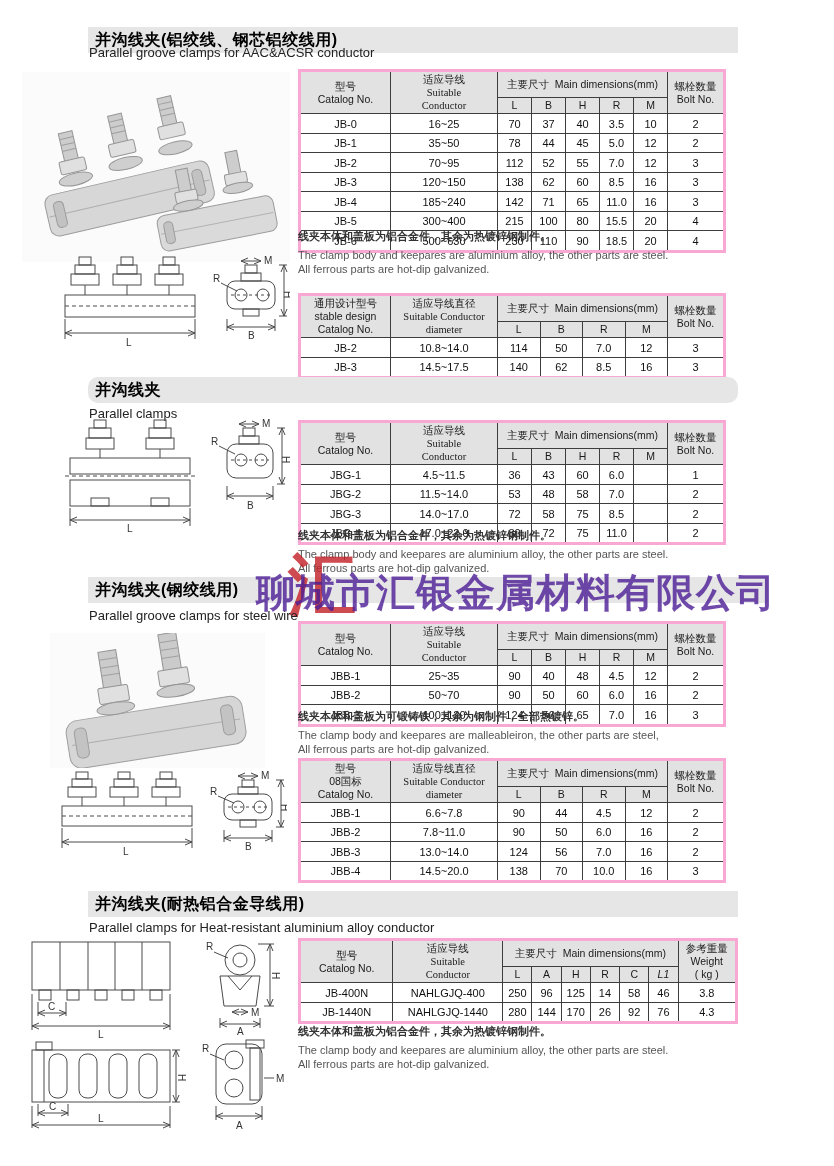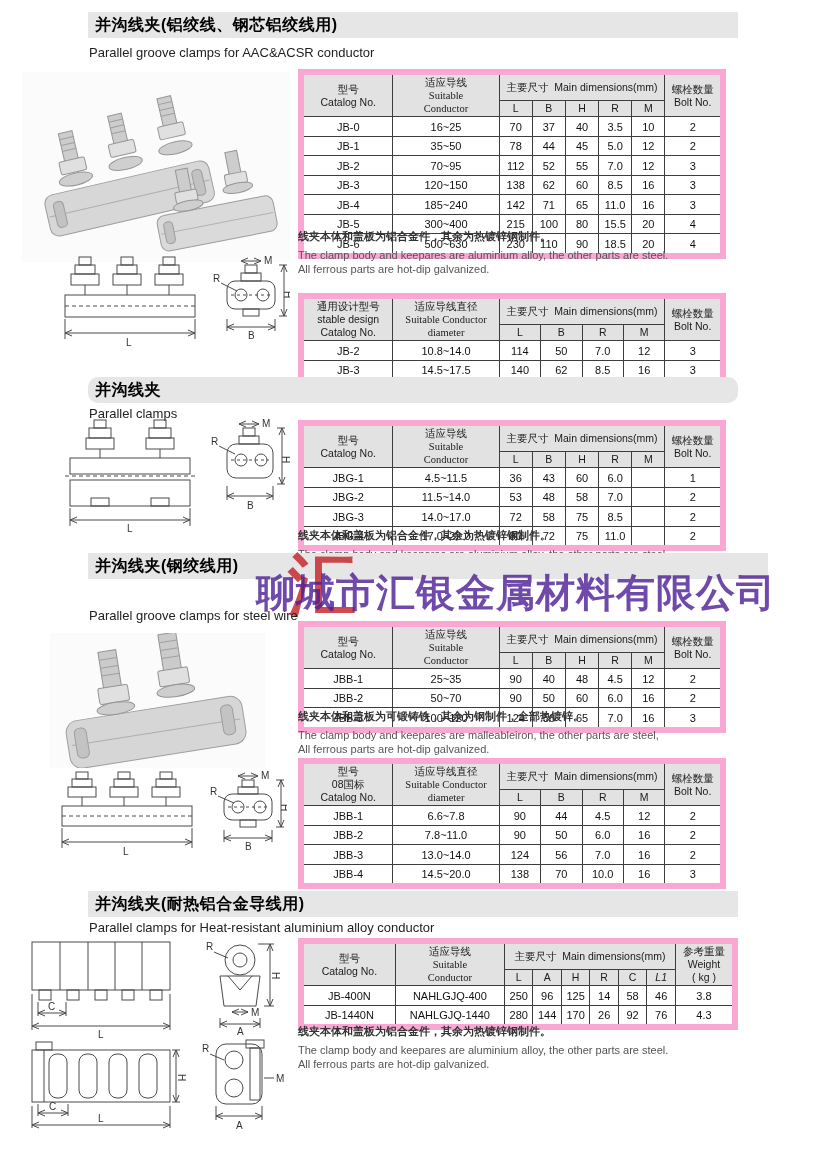--- a/index.html
+++ b/index.html
@@ -4,21 +4,21 @@
 <style>
   html,body{margin:0;padding:0;background:#fff;}
   .page{position:relative;width:834px;height:1166px;background:#fff;overflow:hidden;
         font-family:"Liberation Sans",sans-serif;color:#111;}
   .abs{position:absolute;}
   .sec-bar{position:absolute;left:88px;width:650px;height:26px;background:#e6e6e6;
            display:flex;align-items:center;box-sizing:border-box;padding-left:7px;}
   .sec-title{font-size:16px;font-weight:bold;color:#000;letter-spacing:0.5px;}
   .subtitle{position:absolute;left:89px;font-size:13px;color:#222;}
   table.spec{position:absolute;left:298px;border-collapse:collapse;table-layout:fixed;
-             width:428px;background:#fff;border:6px solid #f9a8d4;text-align:center;}
+             width:428px;background:#fff;border:3px solid #f9a8d4;text-align:center;}
   table.spec.w440{width:440px;}
   table.spec th{background:#e2e2e2;border:1px solid #3d3d3d;font-weight:normal;
                 font-size:10.5px;color:#1a1a1a;padding:1px 2px;line-height:1.25;}
   table.spec td{border:1px solid #3d3d3d;font-size:11px;color:#111;padding:1px 2px;height:16.5px;}
   th.c-cat{width:20%;} th.c-cond{width:24%;font-family:Liberation Serif, serif;} th.c-bolt{width:12%;}
   th.c-sub{height:13px;}
   .note{position:absolute;left:298px;width:436px;}
   .note-cn{font-size:11px;font-weight:bold;color:#333;margin-bottom:4px;}
   .note-en{font-size:11px;color:#555;line-height:1.3;}
   .watermark{position:absolute;left:246px;top:542px;width:540px;height:86px;pointer-events:none;}
@@ -26,21 +26,21 @@
            font-family:"Liberation Serif",serif;color:#c4262b;opacity:.82;}
   .wm-text{position:absolute;left:10px;top:24px;font-size:39px;font-weight:bold;color:#4c1d95;
            opacity:.8;white-space:nowrap;letter-spacing:1px;}
   svg text{font-family:"Liberation Sans",sans-serif;}
 </style>
 </head>
 <body>
 
 <div class="page">
 
-  <div class="sec-bar" style="top:12px;">
+  <div class="sec-bar" style="top:27px;">
     <span class="sec-title">并沟线夹(铝绞线、钢芯铝绞线用)</span>
   </div>
   <div class="subtitle" style="top:45px;">Parallel groove clamps for AAC&amp;ACSR conductor</div>
 
   <svg class="abs" style="left:22px;top:72px;" width="268" height="190" viewBox="0 0 268 190">
     <rect x="0" y="0" width="268" height="190" fill="#fbfbfb"></rect>
     <g transform="rotate(-13 120 100)">
       <g stroke="#9c9c9c" stroke-width="1">
         <rect x="18" y="102" width="168" height="42" rx="9" fill="#d7d7d7"></rect>
         <line x1="20" y1="123" x2="184" y2="123" stroke="#aeaeae"></line>
@@ -378,21 +378,21 @@
         </tr>
       </tbody>
     </table>
 
   <div class="note" style="top:528px;">
     <div class="note-cn">线夹本体和盖板为铝合金件，其余为热镀锌钢制件。</div>
     <div class="note-en">The clamp body and keepares are aluminium alloy, the other parts are steel.</div>
     <div class="note-en">All ferrous parts are hot-dip galvanized.</div>
   </div>
 
-  <div class="sec-bar" style="top:553px;width:680px;">
+  <div class="sec-bar" style="top:577px;width:680px;">
     <span class="sec-title">并沟线夹(钢绞线用)</span>
   </div>
   <div class="watermark">
     <span class="wm-logo">汇</span>
     <span class="wm-text">聊城市汇银金属材料有限公司</span>
   </div>
   <div class="subtitle" style="top:608px;">Parallel groove clamps for steel wire</div>
 
   <svg class="abs" style="left:50px;top:633px;" width="215" height="135" viewBox="0 0 215 135">
     <rect x="0" y="0" width="215" height="135" fill="#fbfbfb"></rect>

